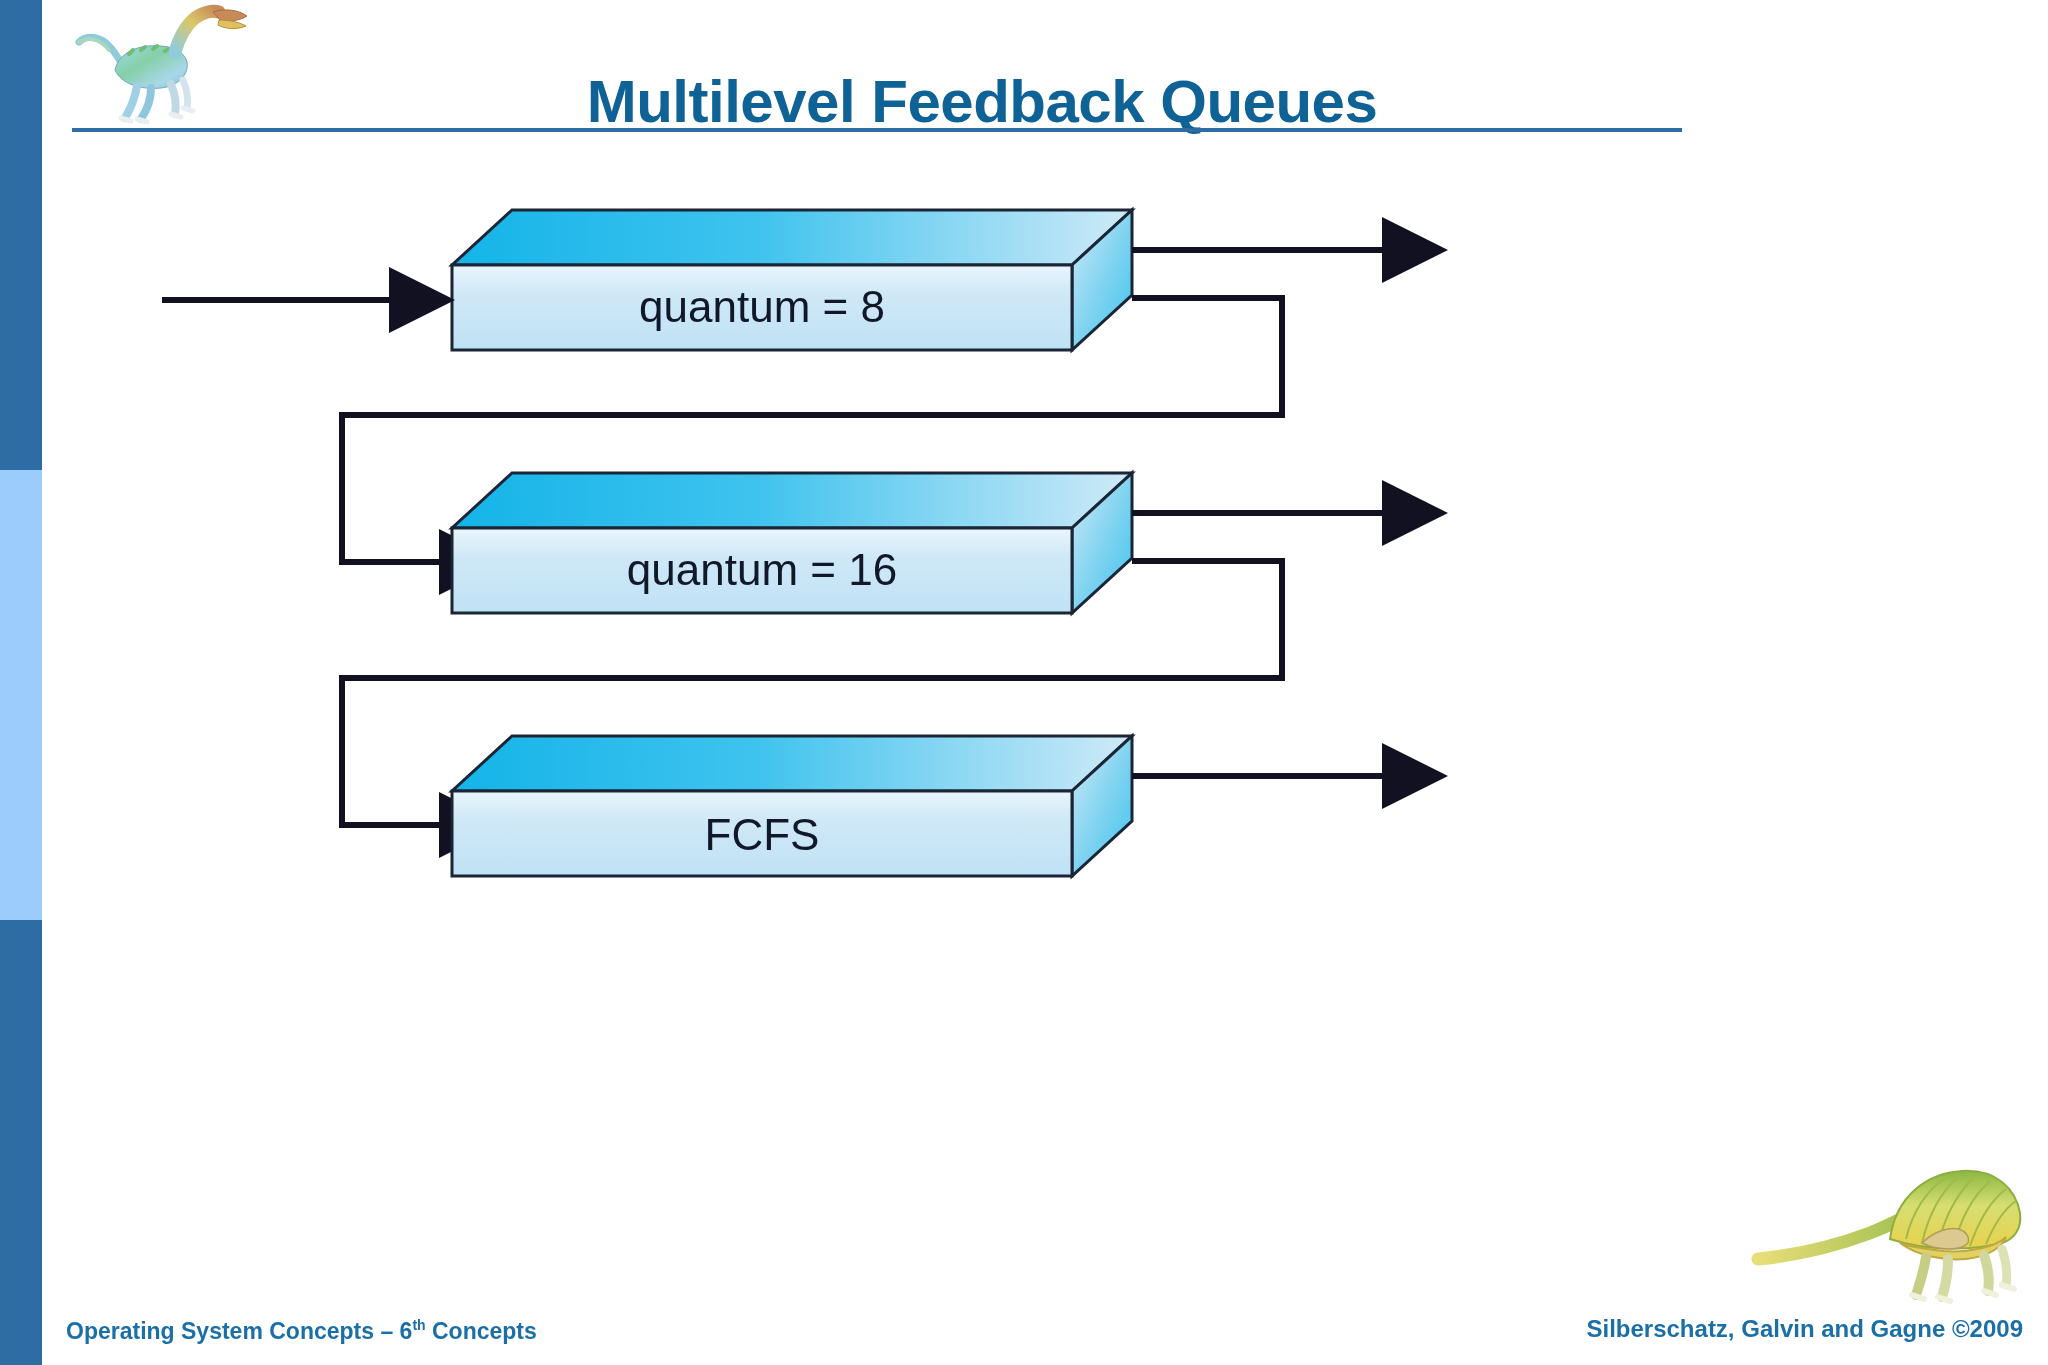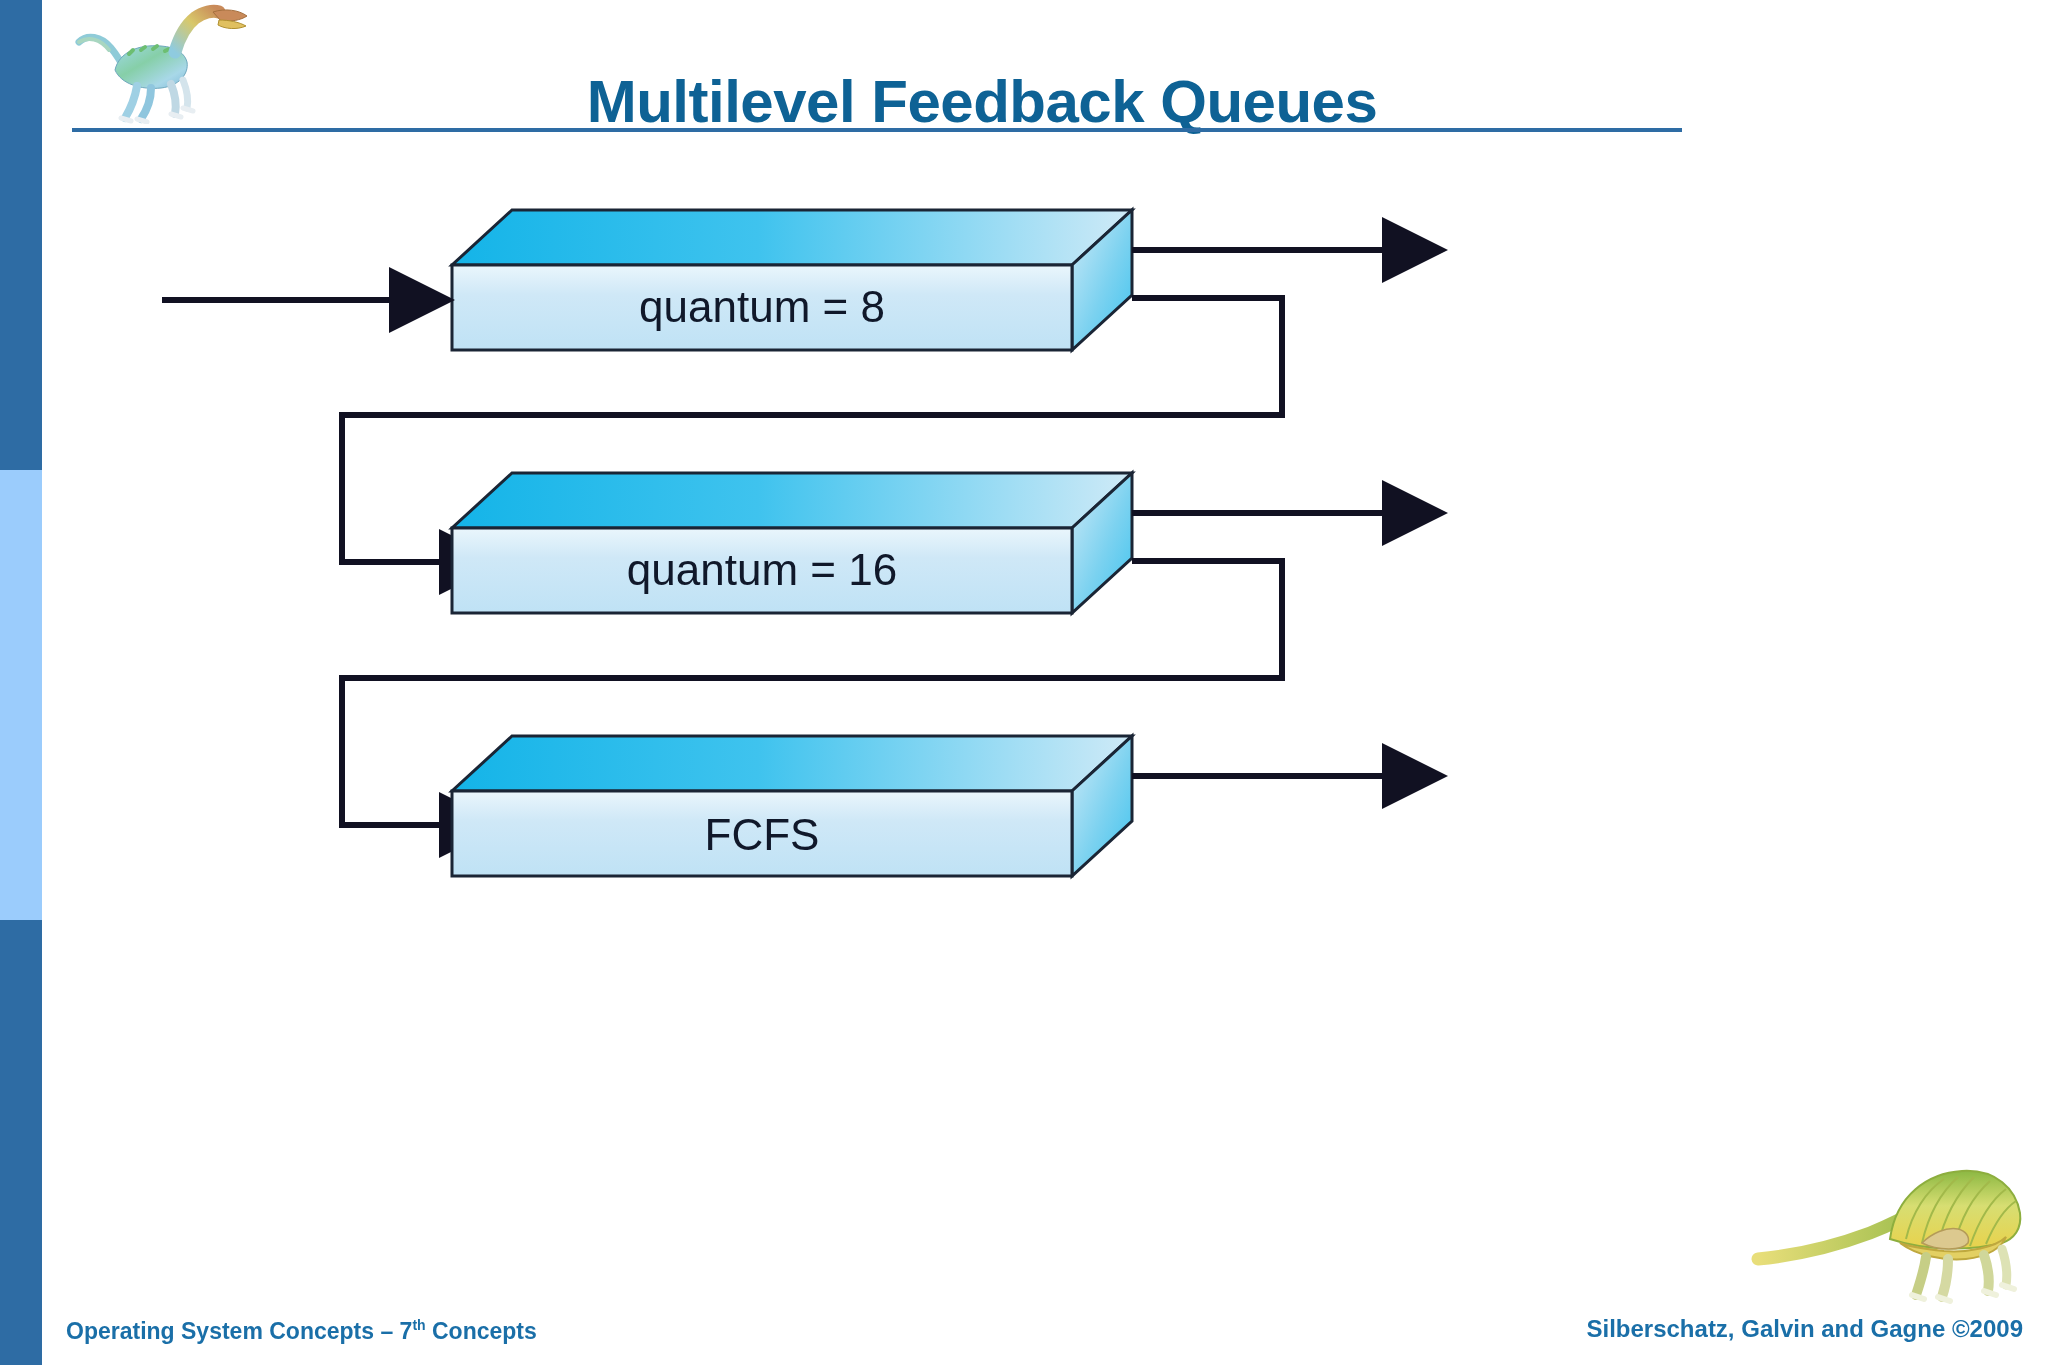--- a/index.html
+++ b/index.html
@@ -255,19 +255,19 @@
       <path d="M186,110 C184,124 180,136 176,148" fill="none" stroke="#C6CE86" stroke-width="10" stroke-linecap="round"></path>
       <path d="M208,112 C208,126 206,138 202,150" fill="none" stroke="#D5D9A2" stroke-width="10" stroke-linecap="round"></path>
       <path d="M244,108 C248,120 250,132 248,144" fill="none" stroke="#D0D79A" stroke-width="10" stroke-linecap="round"></path>
       <path d="M262,102 C266,114 268,126 266,138" fill="none" stroke="#DDE2B4" stroke-width="9" stroke-linecap="round"></path>
 
       <path d="M172,148 L184,152 M198,150 L210,154 M244,144 L256,148 M262,138 L274,142" stroke="#EFF1DC" stroke-width="6" stroke-linecap="round"></path>
     </svg>
   </div>
 
   <div id="footer-left">
-    <span>Operating System Concepts – 7</span><sup>th</sup><span> Concepts</span>
+    <span>Operating System Concepts – 6</span><sup>th</sup><span> Concepts</span>
   </div>
 
   <div id="footer-page">5.31</div>
 
   <div id="footer-right">Silberschatz, Galvin and Gagne ©2009</div>
 </div>
 
 </body></html>

